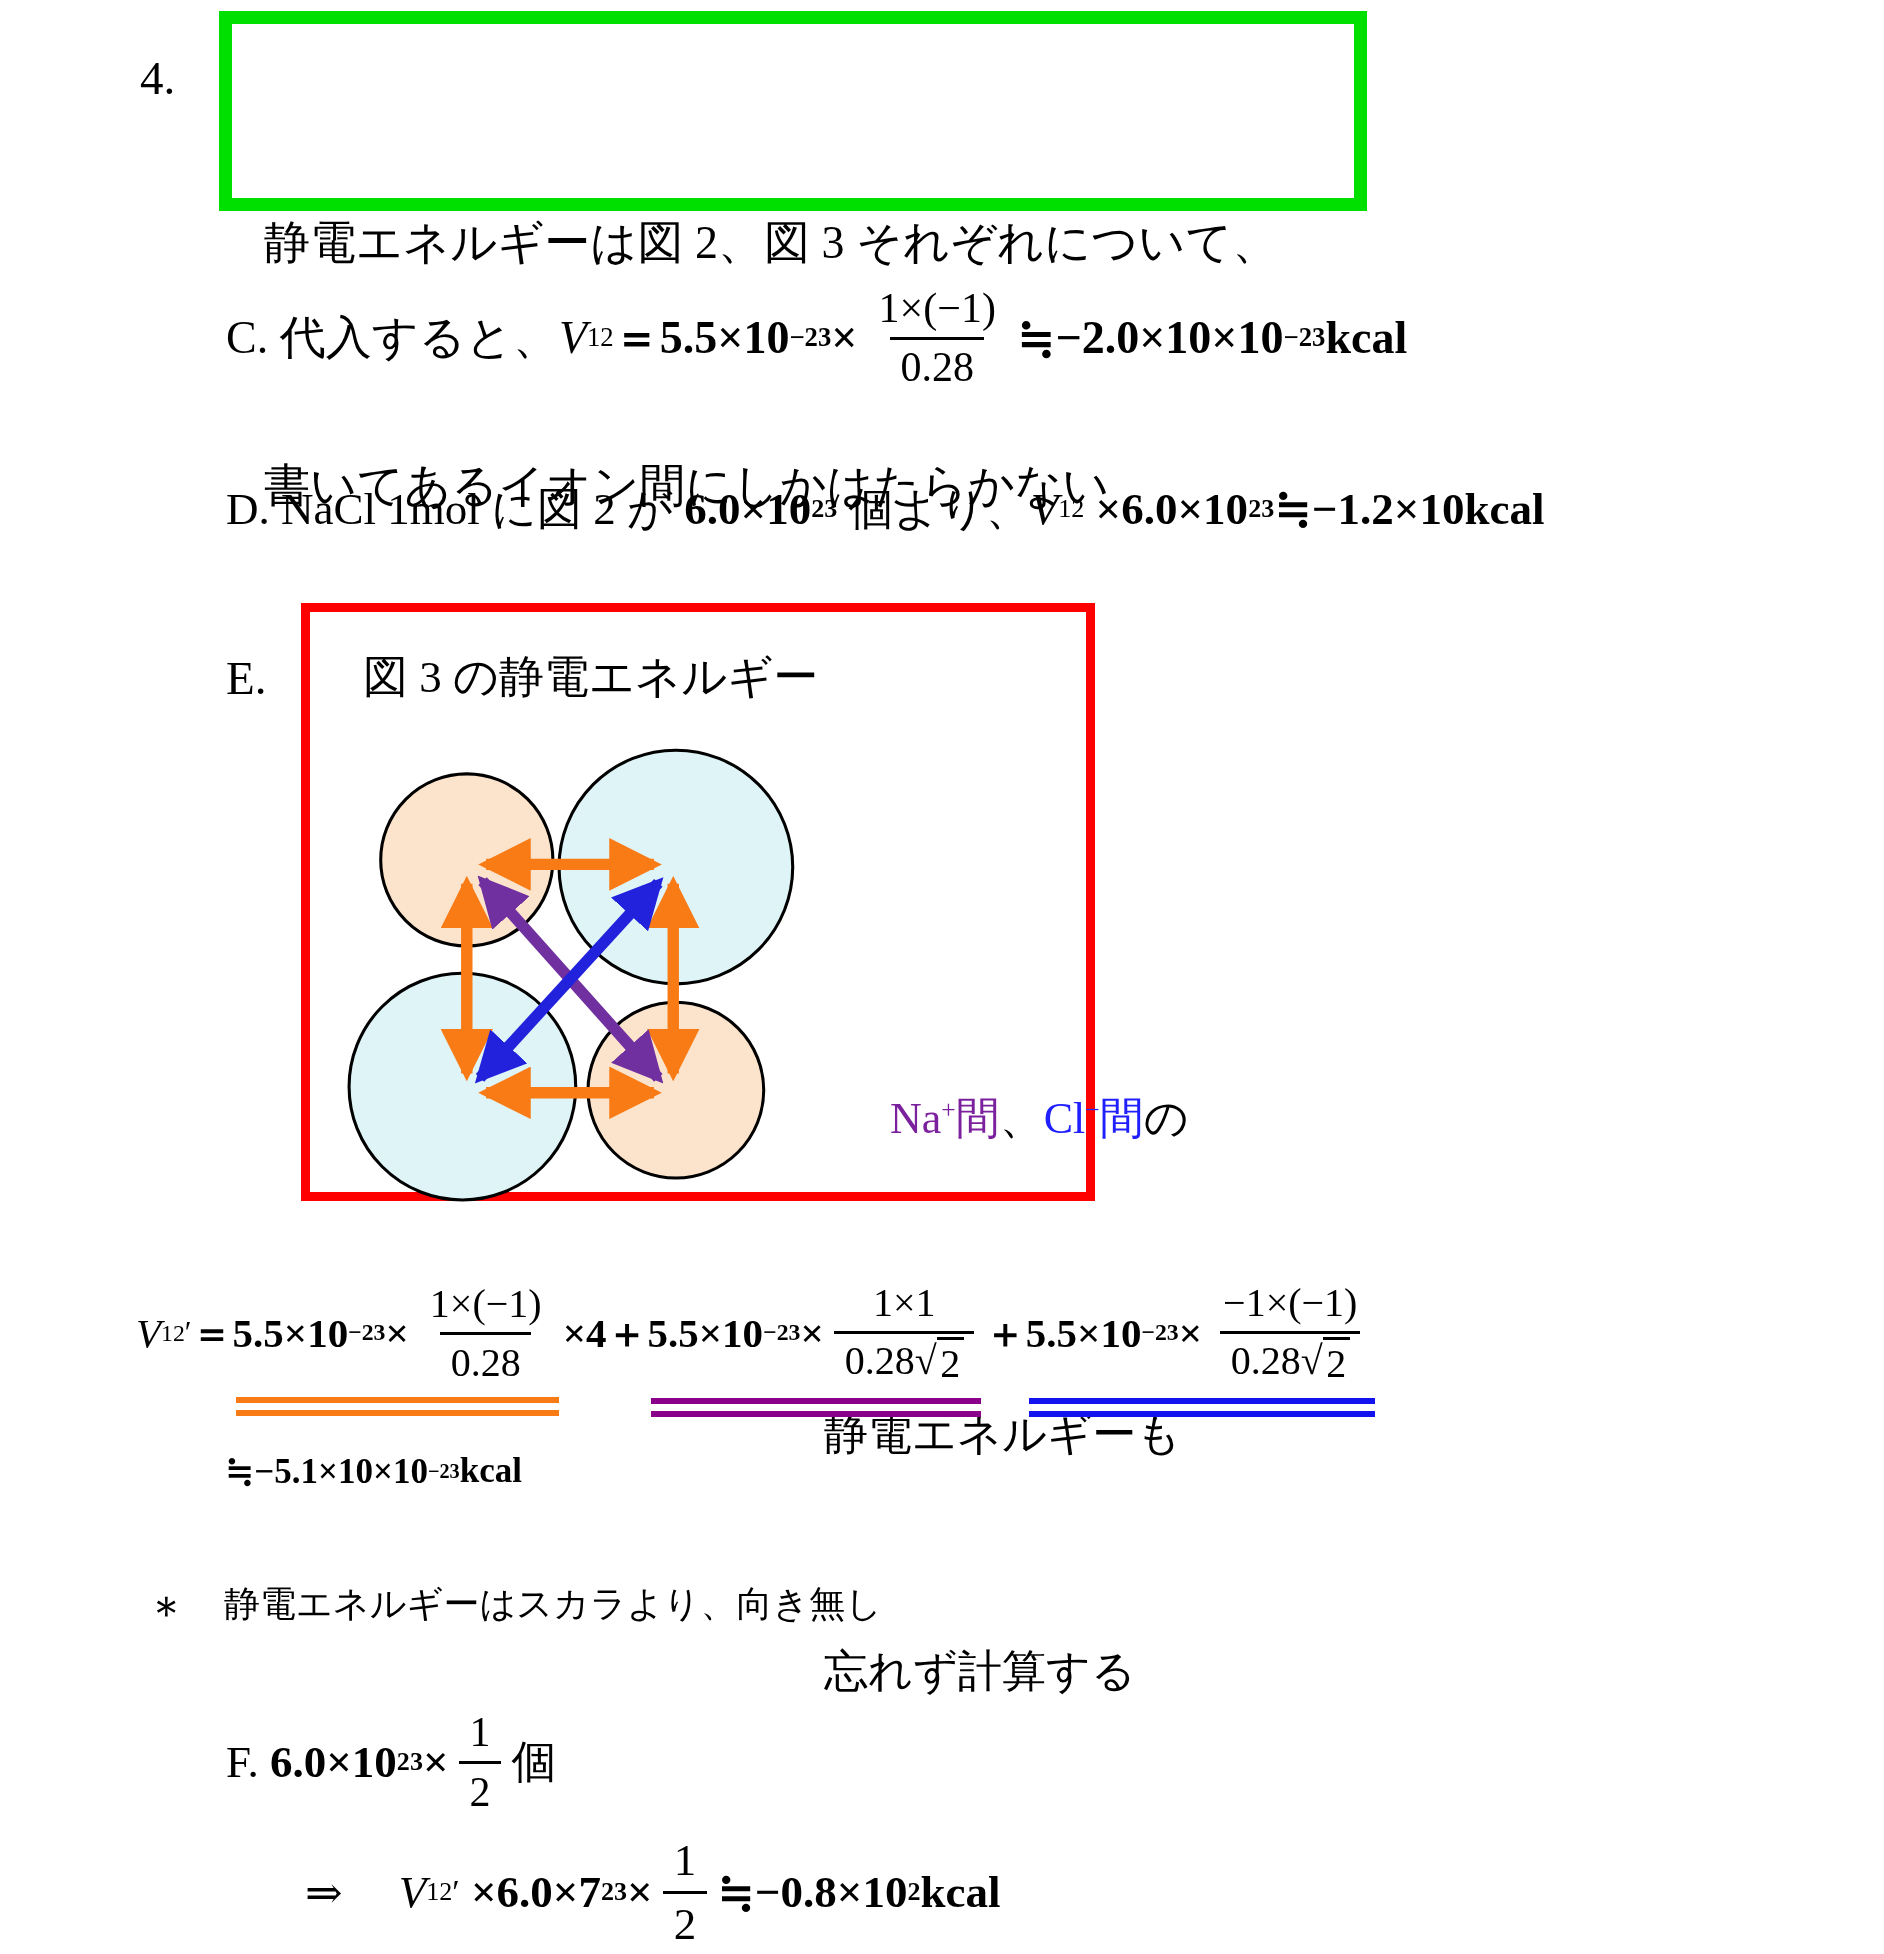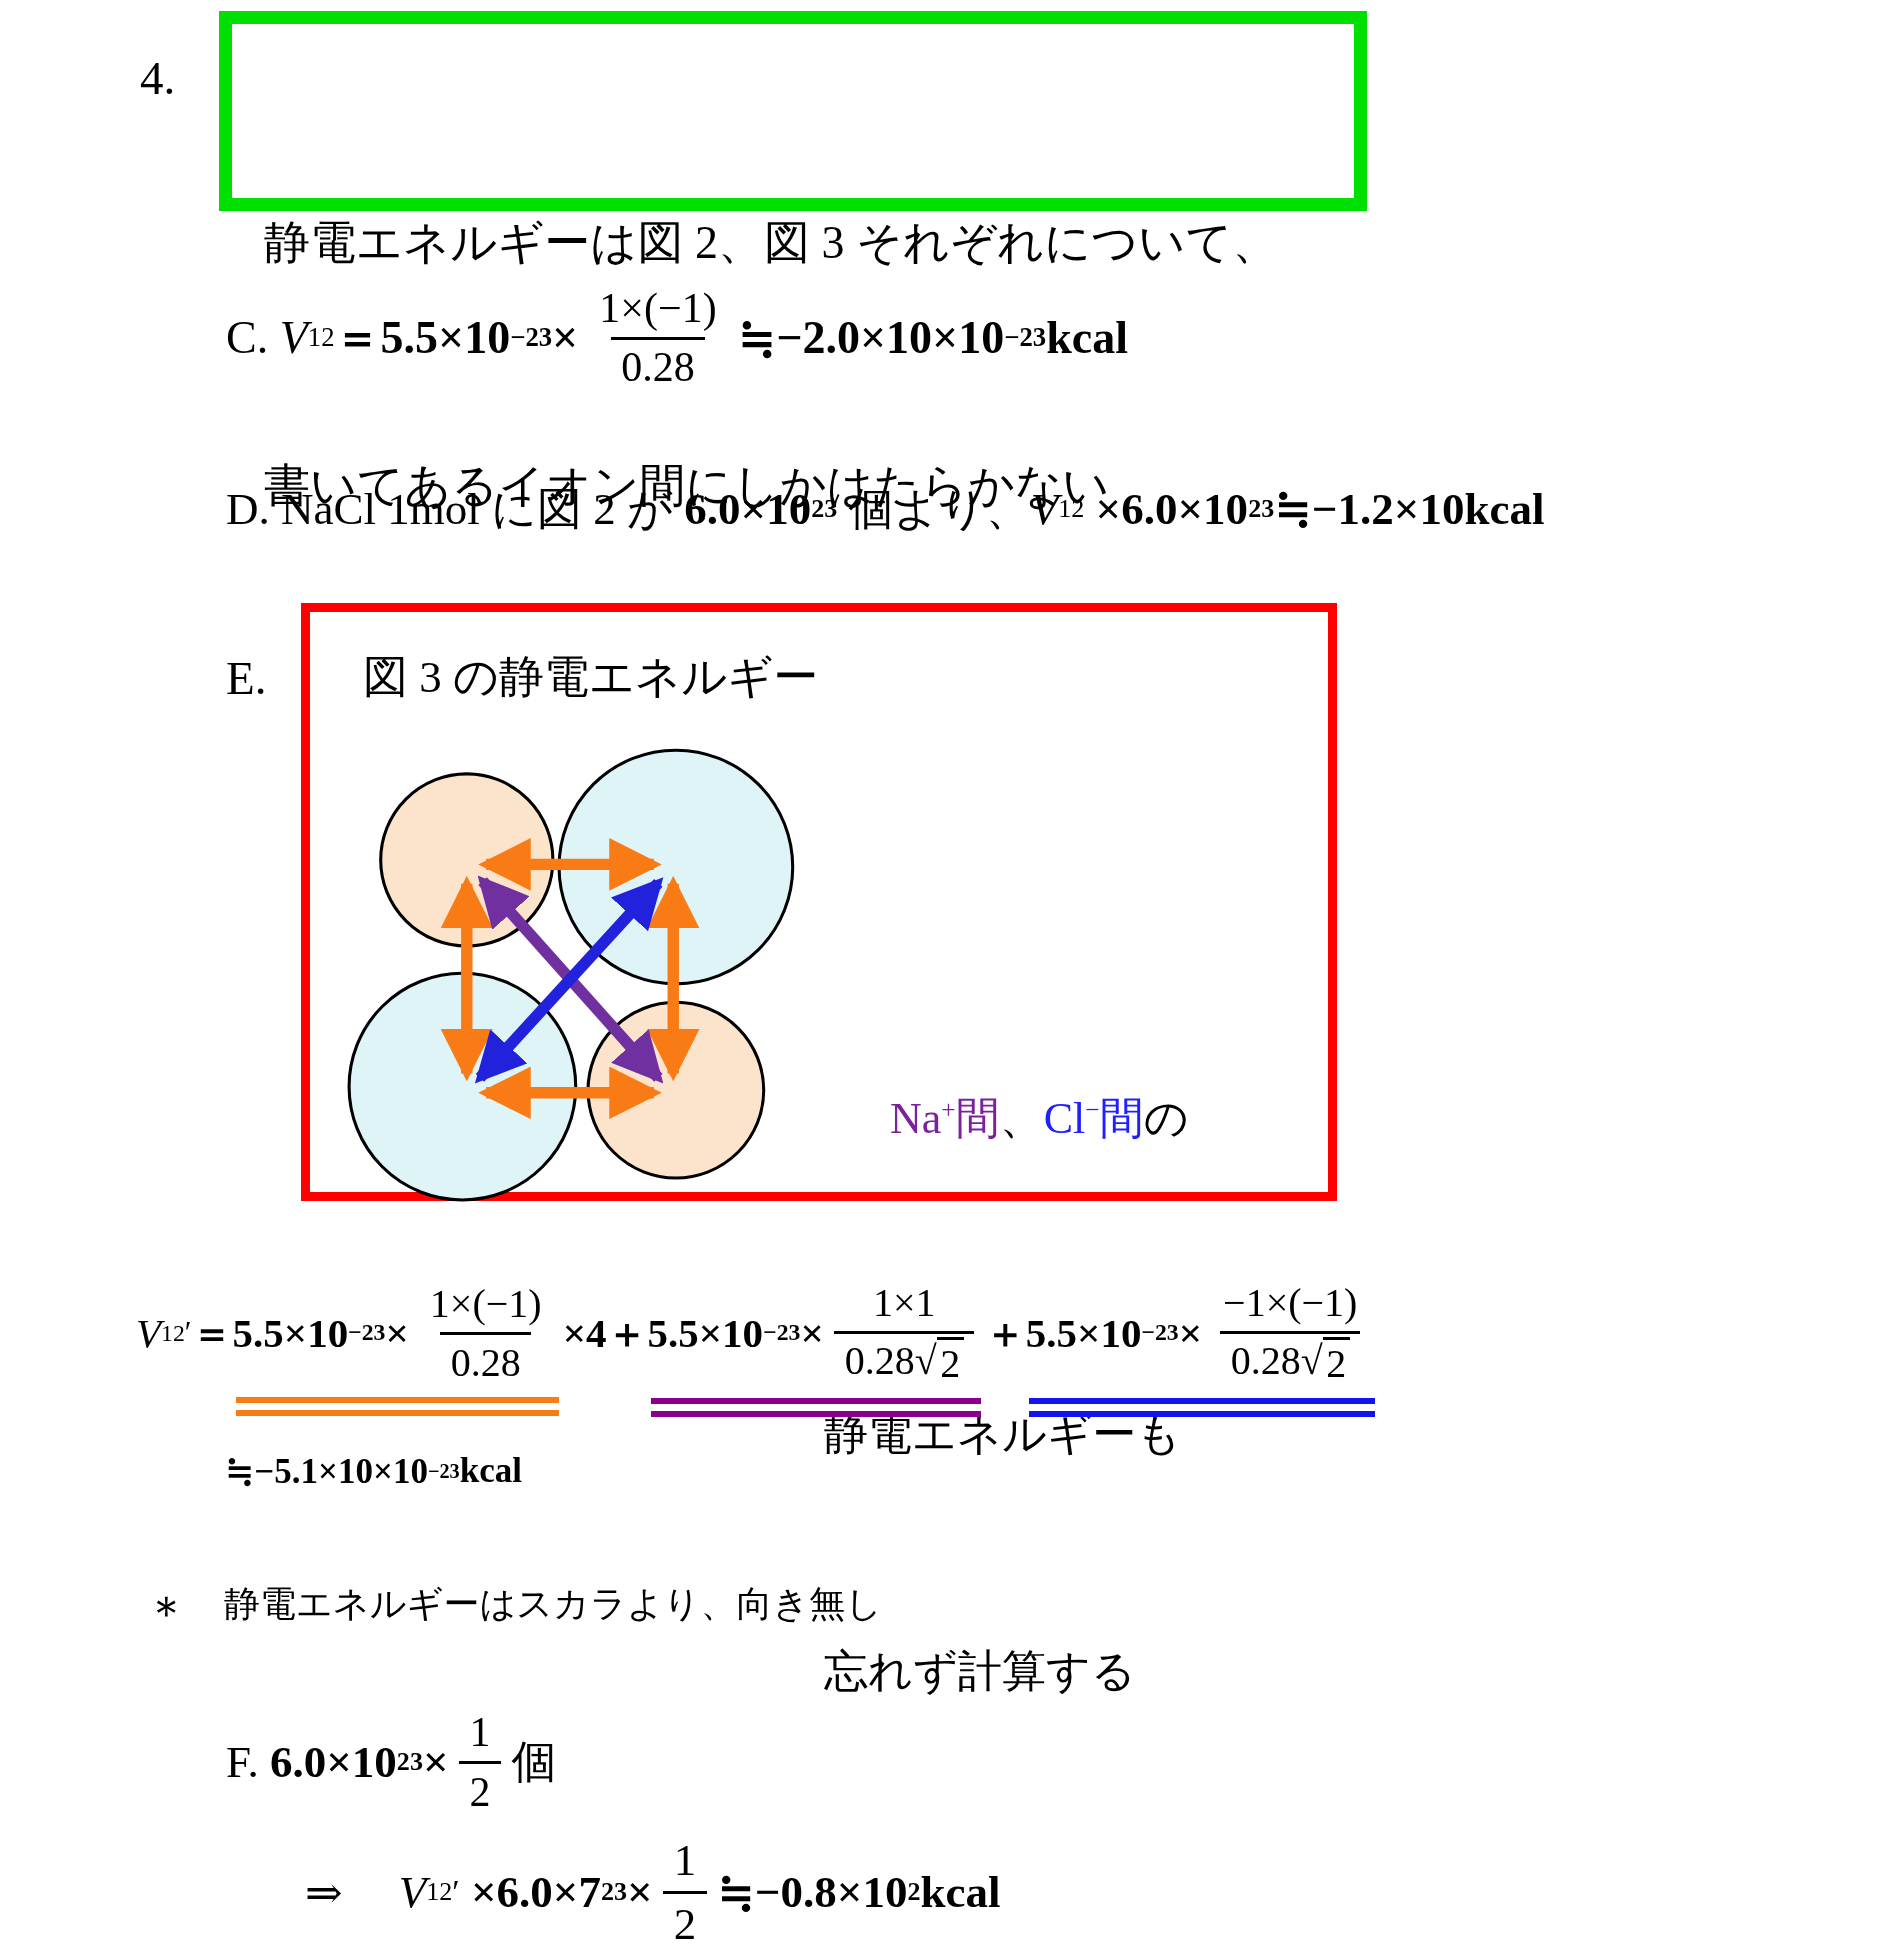--- a/index.html
+++ b/index.html
@@ -28,21 +28,21 @@
   .frac .fnum{padding:0 10.5px 5.3px 10.5px;}
   .frac .fden{border-top:3.5px solid #000;padding:3.5px 10.5px 0 10.5px;display:inline-flex;align-items:flex-start;white-space:pre;}
   .sqrt{display:inline-flex;align-items:flex-start;}
   .sqrt .rad{border-top:3.5px solid #000;padding:0 3.5px;}
 
   .itemC{left:226px;top:263px;height:149px;font-size:46px;}
   .itemC .frac,.itemD,.itemF .frac{font-size:42px;}
   .itemD{left:226px;top:478px;font-size:45px;height:61px;}
 
   
-  .red-box{left:301px;top:603px;width:1036px;height:598px;box-sizing:border-box;border:9.7px solid #FF0000;}
+  .red-box{left:301px;top:603px;width:794px;height:598px;box-sizing:border-box;border:9.7px solid #FF0000;}
   .e-label{left:226px;top:651px;font-size:47px;}
   .fig-title{position:absolute;left:53px;top:35px;font-size:45px;white-space:pre;}
   .diagram{position:absolute;left:24.6px;top:125px;}
   .note{position:absolute;left:514px;top:221px;font-size:44px;line-height:79px;white-space:pre;}
 
   
   .formula{left:136px;top:1254px;font-size:41px;height:158px;}
   .formula .frac{font-size:40px;}
   .uterm{position:relative;display:inline-flex;align-items:center;}
   .uterm::after{
@@ -69,20 +69,21 @@
 
 <div class="abs sec-num">4.</div>
 
 <div class="abs green-box">
   <div>静電エネルギーは図 2、図 3 それぞれについて、</div>
   <div>書いてあるイオン間にしかはたらかない</div>
 </div>
 
 <div class="abs row itemC">
   <span>C.</span><span> </span>
+  <span>代入すると、</span>
   <span class="var">V</span><span class="vsub">12</span>
   <span class="b">＝</span>
   <span class="b">5.5×10</span><span class="b vsup">−23</span>
   <span class="b">×</span>
   <span class="frac">
     <span class="fnum">1×(−1)</span>
     <span class="fden">0.28</span>
   </span>
   <span class="b">≒</span>
   <span class="b">−2.0×10×10</span><span class="b vsup">−23</span><span class="b">kcal</span>

